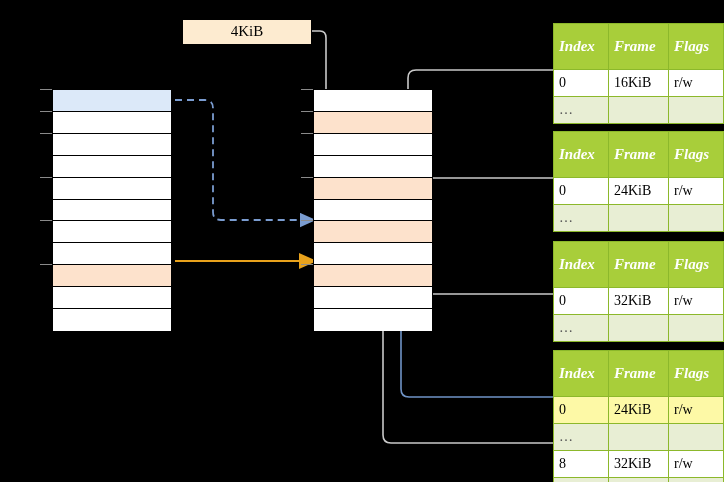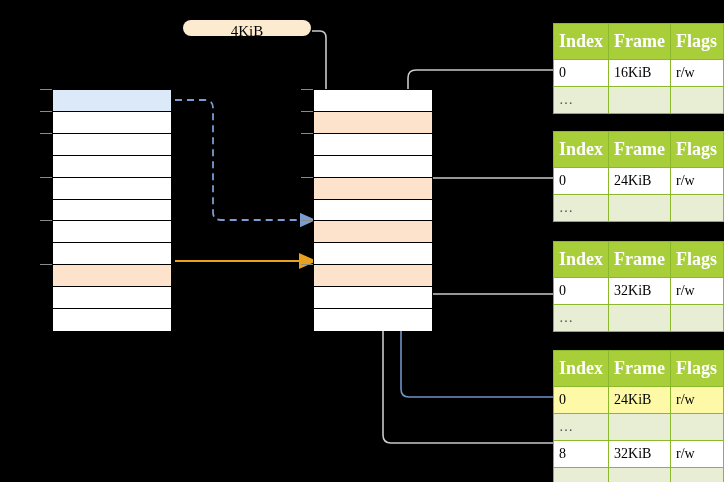--- a/index.html
+++ b/index.html
@@ -18,22 +18,22 @@
   .memtable{border:1px solid #000;background:#fff;}
   .memrow{border-bottom:1px solid #000;background:#fff;box-sizing:border-box;}
   .memrow:last-child{border-bottom:none;}
   .memrow.blue{background:#dce9f9;}
   .memrow.peach{background:#fde2cc;}
 
   
   .ptable{border-collapse:collapse;border:1px solid #8cb82b;
           font-size:14px;background:#fff;table-layout:fixed;}
   .ptable th{background:#a8ce3a;color:#fff;font-weight:bold;
-             border:1px solid #8cb82b;padding:7px 5px;text-align:left;
-             font-size:18px;}
+             border:1px solid #8cb82b;padding:14px 5px;text-align:left;
+             font-size:15px;font-style:italic;}
   .ptable td{border:1px solid #8cb82b;padding:3px 5px;color:#000;
              background:#fff;height:20px;overflow:hidden;white-space:nowrap;}
   .ptable tr.alt td{background:#e8eed4;color:#555;}
   .ptable td.hl{background:#fdf9a6;}
   .col-idx{width:55px;}
   .col-frm{width:60px;}
   .col-flg{width:55px;}
 
   
   svg.wires{position:absolute;left:0;top:0;width:724px;height:482px;
@@ -73,21 +73,21 @@
 
     <path d="M553,397 L409,397 Q401,397 401,389 L401,222" stroke="#6f93c6" stroke-width="1.6" fill="none" marker-end="url(#mBlue)"></path>
 
     <path d="M553,443 L391,443 Q383,443 383,435 L383,272" stroke="#c9c9c9" stroke-width="1.6" fill="none" marker-end="url(#mGrayUp)"></path>
 
     <path d="M175,100 L205,100 Q213,100 213,108 L213,212 Q213,220 221,220 L308,220" stroke="#7a9cd0" stroke-width="1.8" fill="none" stroke-dasharray="7,5" marker-end="url(#mBlueD)"></path>
 
     <path d="M175,261 L308,261" stroke="#e8a21c" stroke-width="2" fill="none" marker-end="url(#mOrange)"></path>
   </svg>
 
-  <div class="abs lblbox" style="left:183px;top:20px;width:128px;height:16px;border-radius:9px;">
+  <div class="abs lblbox" style="left:183px;top:20px;width:128px;height:24px;">
     <span>4KiB</span>
   </div>
 
   <div class="abs memtable" style="left:52px;top:89px;width:120px;height:241px;" id="leftcol">
       <div class="memrow blue" style="height: 21.9091px;"></div>
       <div class="memrow" style="height: 21.9091px;"></div>
       <div class="memrow" style="height: 21.9091px;"></div>
       <div class="memrow" style="height: 21.9091px;"></div>
       <div class="memrow" style="height: 21.9091px;"></div>
       <div class="memrow" style="height: 21.9091px;"></div>

